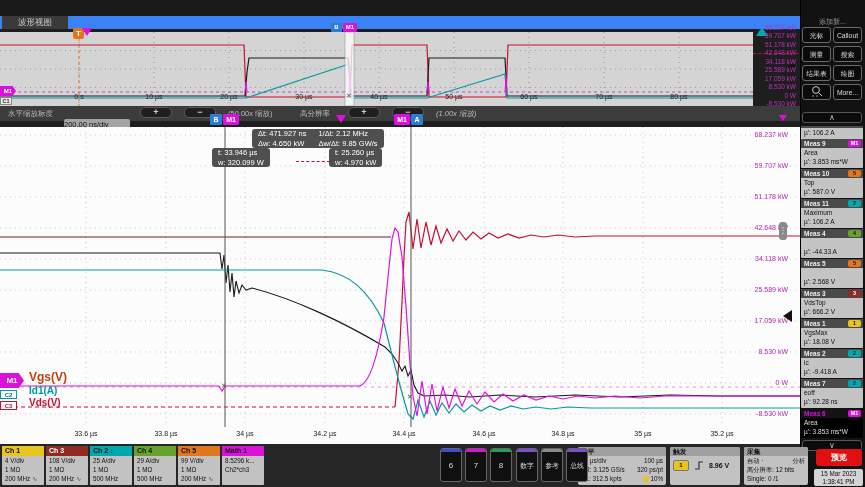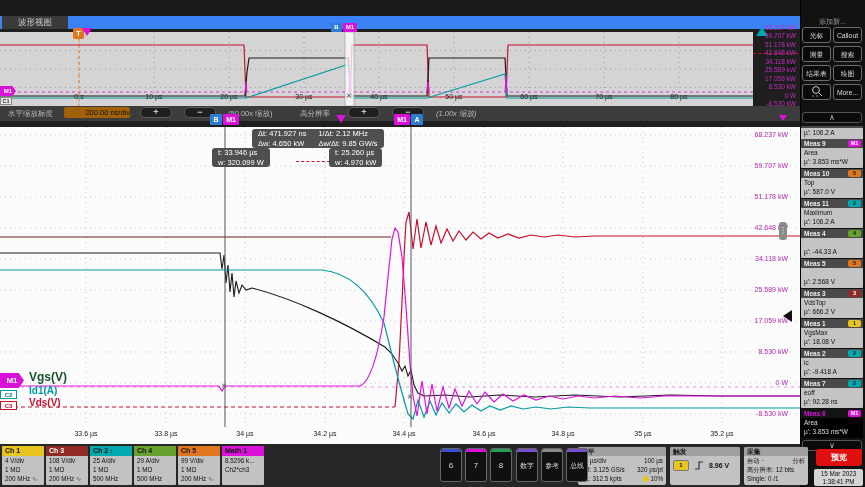--- a/index.html
+++ b/index.html
@@ -28,21 +28,21 @@
   
   #view-tab-bar{left:0;top:16px;width:800px;height:13px;background:#3b82f6;}
   #view-tab{position:absolute;left:2px;top:0;width:66px;height:13px;background:#3a3a3a;color:#ccc;font-size:8.5px;text-align:center;line-height:13px;}
   
   #overview-panel{left:0;top:29px;width:800px;height:77px;background:#1e1e1e;overflow:visible;}
   .ov-xlab{position:absolute;width:40px;text-align:center;font-size:7px;color:#222;top:64px;}
   .ov-ylab{position:absolute;right:4px;width:42px;text-align:right;font-size:6.5px;color:#c02ec0;}
   
   #zoom-toolbar{left:0;top:106px;width:800px;height:15px;background:#3c3c3c;border-bottom:6px solid #1e1e1e;}
   .zt-lab{position:absolute;top:3px;font-size:7.5px;color:#bbb;}
-  .zt-input{position:absolute;top:1px;height:11px;background:#a16207;border-radius:2px;font-size:7.5px;color:#111;text-align:right;line-height:11px;}
+  .zt-input{position:absolute;top:13px;height:11px;background:#a3a3a3;border-radius:2px;font-size:7.5px;color:#111;text-align:left;line-height:11px;}
   .zt-btn{position:absolute;top:1px;width:32px;height:11px;background:#1f1f1f;border:1px solid #5a5a5a;border-radius:5px;color:#ccc;font-size:9px;font-weight:bold;text-align:center;line-height:9px;box-sizing:border-box;}
   
   #main-plot{left:0;top:127px;width:800px;height:317px;background:#fcfcfc;}
   .main-ylab{position:absolute;right:12px;width:50px;text-align:right;font-size:7px;color:#b429b4;}
   .main-xlab{position:absolute;width:44px;text-align:center;font-size:7px;color:#222;top:303px;}
   
   .cbadge{position:absolute;height:11px;border-radius:1px;font-size:7px;font-weight:bold;color:#fff;text-align:center;line-height:11px;z-index:6;}
   .cbadge.blue{background:#2d7dd2;width:12px;}
   .cbadge.mag{background:#d911d9;width:16px;}
   .tri-down{position:absolute;width:0;height:0;border-left:5px solid transparent;border-right:5px solid transparent;border-top:8px solid #d911d9;z-index:6;}
@@ -202,21 +202,21 @@
     <div class="anno" style="left:212px;top:21px;">
       <div>t: 33.946 µs</div>
       <div>w: 320.099 W</div>
     </div>
     <div class="anno" style="left:329px;top:21px;">
       <div>t: 25.260 µs</div>
       <div>w: 4.970 kW</div>
     </div>
 
     <div class="handle pent" style="left:0;top:246px;width:24px;height:15px;background:#d911d9;color:#fff;font-size:8px;line-height:15px;">M1</div>
-    <div class="trace-lab" style="left:29px;top:243px;font-size:12px;color:#14532d;">Vgs(V)</div>
+    <div class="trace-lab" style="left:29px;top:243px;font-size:12px;color:#c2410c;">Vgs(V)</div>
     <div class="handle" style="left:0;top:263px;width:17px;height:9px;background:#fff;border:1px solid #009aa3;color:#00767d;font-size:6px;line-height:8px;">C2</div>
     <div class="trace-lab" style="left:29px;top:258px;font-size:10px;color:#009aa3;">Id1(A)</div>
     <div class="handle" style="left:0;top:274px;width:17px;height:9px;background:#fff;border:1px solid #c8102e;color:#c8102e;font-size:6px;line-height:8px;">C3</div>
     <div class="trace-lab" style="left:29px;top:270px;font-size:10px;color:#c8102e;">Vds(V)</div>
 
     <span class="xmark" style="left:221px;top:255px;">✕</span>
     <span class="xmark" style="left:407px;top:266px;">✕</span>
     <div class="abs dots-pill">⋮</div>
     <div class="abs blk-arrow"></div>
   <span class="main-xlab" style="left: 64px;">33.6 µs</span>

